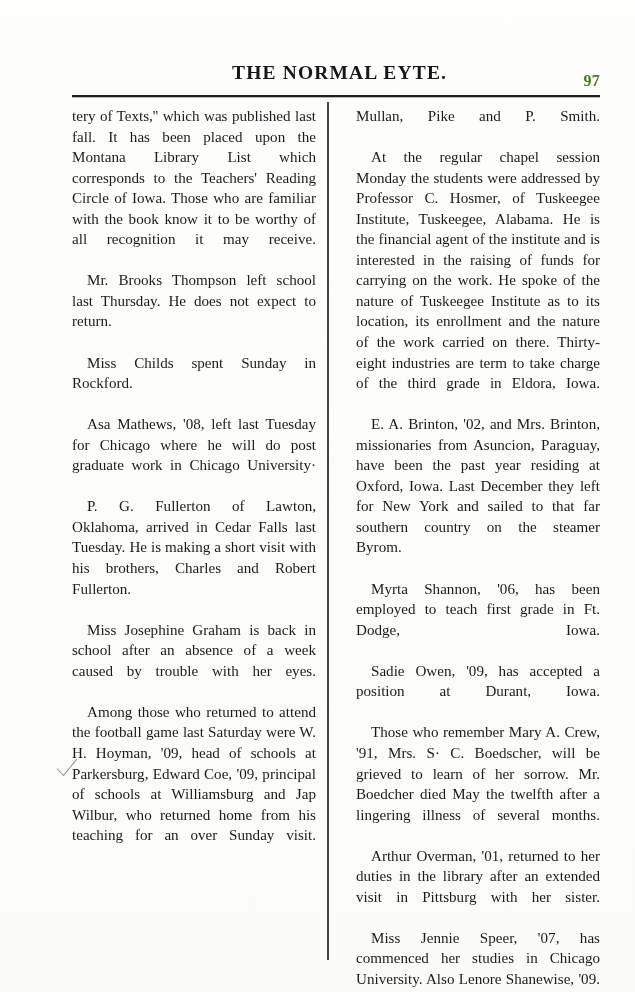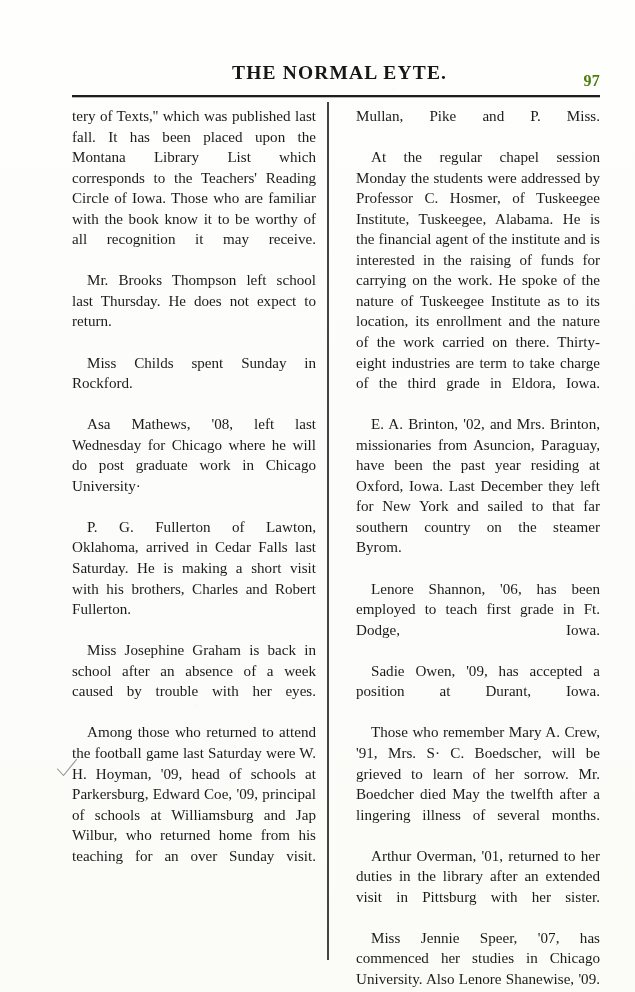--- a/index.html
+++ b/index.html
@@ -163,32 +163,32 @@
     <div id="column-divider"></div>
 
     <svg id="pencil-check" viewBox="0 0 22 20">
       <path d="M1.5 11 L7.5 17.5 L20.5 1.5" fill="none" stroke="#3c3c3c" stroke-width="1.1" stroke-linecap="round"></path>
     </svg>
 
     <div class="column" id="column-left">
       <p class="para no-indent ink">tery of Texts,'' which was published last fall.  It has been placed upon the Montana Library List which corresponds to the Teachers' Reading Circle of Iowa.  Those who are familiar with the book know it to be worthy of all recognition it may receive.</p>
       <p class="para ink">Mr. Brooks Thompson left school last Thursday.  He does not expect to return.</p>
       <p class="para ink">Miss Childs spent Sunday in Rockford.</p>
-      <p class="para ink">Asa Mathews, '08, left last Wednesday for Chicago where he will do post graduate work in Chicago University·</p>
-      <p class="para ink">P. G. Fullerton of Lawton, Oklahoma, arrived in Cedar Falls last Saturday.  He is making a short visit with his brothers, Charles and Robert Fullerton.</p>
+      <p class="para ink">Asa Mathews, '08, left last Tuesday for Chicago where he will do post graduate work in Chicago University·</p>
+      <p class="para ink">P. G. Fullerton of Lawton, Oklahoma, arrived in Cedar Falls last Tuesday.  He is making a short visit with his brothers, Charles and Robert Fullerton.</p>
       <p class="para ink">Miss Josephine Graham is back in school after an absence of a week caused by trouble with her eyes.</p>
       <p class="para ink">Among those who returned to attend the football game last Saturday were W. H. Hoyman, '09, head of schools at Parkersburg, Edward Coe, '09, principal of schools at Williamsburg and Jap Wilbur, who returned home from his teaching for an over Sunday visit.</p>
 
     </div>
 
     <div class="column" id="column-right">
-      <p class="para no-indent ink">Mullan, Pike and P. Miss.</p>
+      <p class="para no-indent ink">Mullan, Pike and P. Smith.</p>
       <p class="para ink">At the regular chapel session Monday the students were addressed by Professor C. Hosmer, of Tuskeegee Institute, Tuskeegee, Alabama.  He is the financial agent of the institute and is interested in the raising of funds for carrying on the work.  He spoke of the nature of Tuskeegee Institute as to its location, its enrollment and the nature of the work carried on there.  Thirty-eight industries are term to take charge of the third grade in Eldora, Iowa.</p>
       <p class="para ink">E. A. Brinton, '02, and Mrs. Brinton, missionaries from Asuncion, Paraguay, have been the past year residing at Oxford, Iowa. Last December they left for New York and sailed to that far southern country on the steamer Byrom.</p>
-      <p class="para ink">Lenore Shannon, '06, has been employed to teach first grade in Ft. Dodge, Iowa.</p>
+      <p class="para ink">Myrta Shannon, '06, has been employed to teach first grade in Ft. Dodge, Iowa.</p>
       <p class="para ink">Sadie Owen, '09, has accepted a position at Durant, Iowa.</p>
       <p class="para ink">Those who remember Mary A. Crew, '91, Mrs. S· C. Boedscher, will be grieved to learn of her sorrow. Mr. Boedcher died May the twelfth after a lingering illness of several months.</p>
       <p class="para ink">Arthur Overman, '01, returned to her duties in the library after an extended visit in Pittsburg with her sister.</p>
       <p class="para ink">Miss Jennie Speer, '07, has commenced her studies in Chicago University.  Also Lenore Shanewise, '09.</p>
 
     </div>
 
   </div>
 
 </div>

